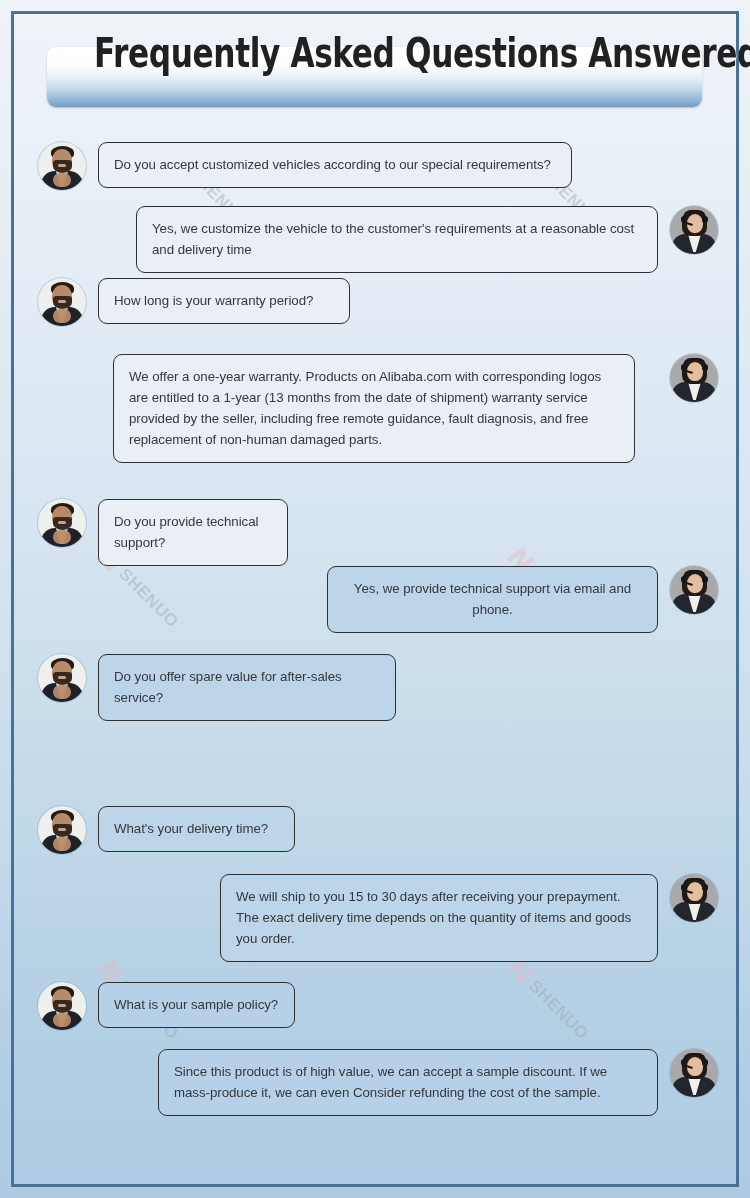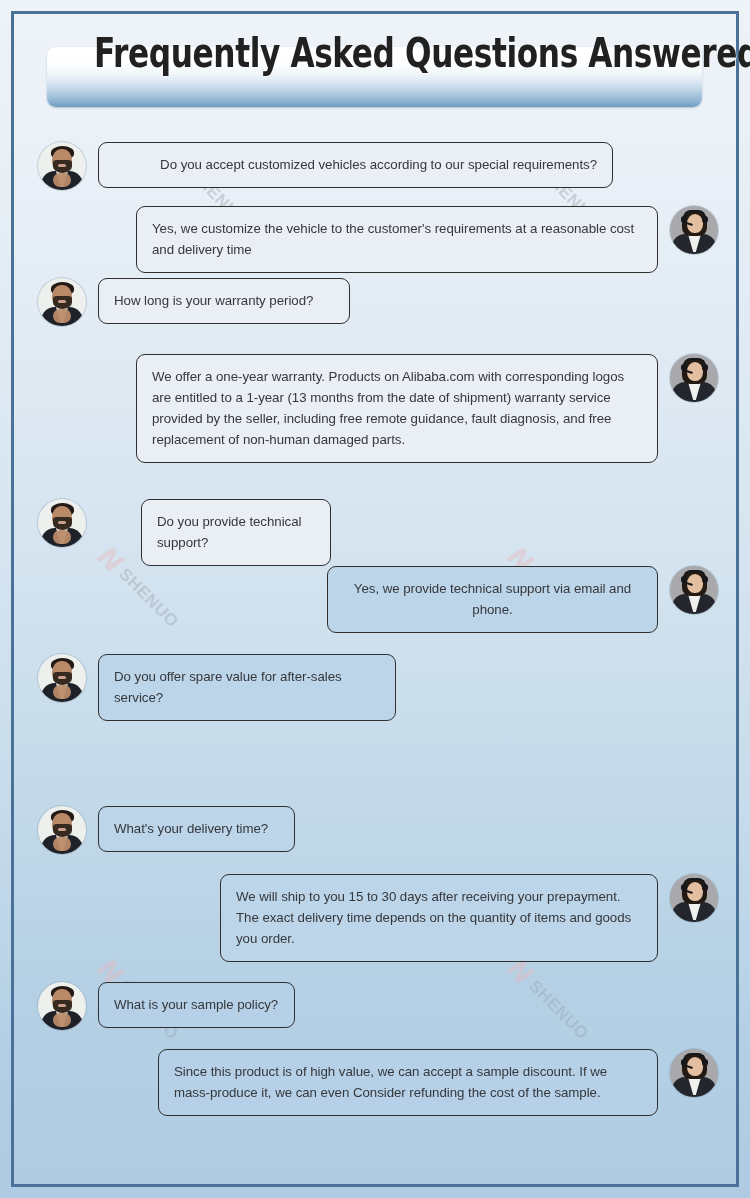--- a/index.html
+++ b/index.html
@@ -252,21 +252,21 @@
     <div class="row q" style="top:128px;">
       <div class="avatar av-male">
         <div class="suit"></div>
           <div class="shirt"></div>
           <div class="hair"></div>
         <div class="head"></div>
           <div class="beard"></div>
           <div class="mouth"></div>
           <div class="hands"></div>
       </div>
-      <div class="bubble" style="width:515px;text-align:right;">Do you accept customized vehicles according to our special requirements?</div>
+      <div class="bubble" style="width:474px;">Do you accept customized vehicles according to our special requirements?</div>
     </div>
 
     <div class="row a" style="top:192px;">
       <div class="avatar av-female">
         <div class="suit"></div>
           <div class="shirt"></div>
           <div class="hair"></div>
         <div class="face-cut"></div>
           <div class="hs-band"></div>
           <div class="hs-l"></div>
@@ -282,35 +282,35 @@
           <div class="shirt"></div>
           <div class="hair"></div>
         <div class="head"></div>
           <div class="beard"></div>
           <div class="mouth"></div>
           <div class="hands"></div>
       </div>
       <div class="bubble" style="width:252px;">How long is your warranty period?</div>
     </div>
 
-    <div class="row a" style="top:340px;">
+    <div class="row a" style="top:340px;gap:23px;">
       <div class="avatar av-female">
         <div class="suit"></div>
           <div class="shirt"></div>
           <div class="hair"></div>
         <div class="face-cut"></div>
           <div class="hs-band"></div>
           <div class="hs-l"></div>
         <div class="hs-r"></div>
           <div class="mic"></div>
       </div>
       <div class="bubble" style="width:522px;">We offer a one-year warranty.  Products on Alibaba.com with corresponding logos are entitled to a 1-year (13 months from the date of shipment) warranty service provided by the seller, including free remote guidance, fault diagnosis, and free replacement of non-human damaged parts.</div>
     </div>
 
-    <div class="row q" style="top:485px;gap:43px;">
+    <div class="row q" style="top:485px;">
       <div class="avatar av-male">
         <div class="suit"></div>
           <div class="shirt"></div>
           <div class="hair"></div>
         <div class="head"></div>
           <div class="beard"></div>
           <div class="mouth"></div>
           <div class="hands"></div>
       </div>
       <div class="bubble" style="width:190px;">Do you provide technical support?</div>

